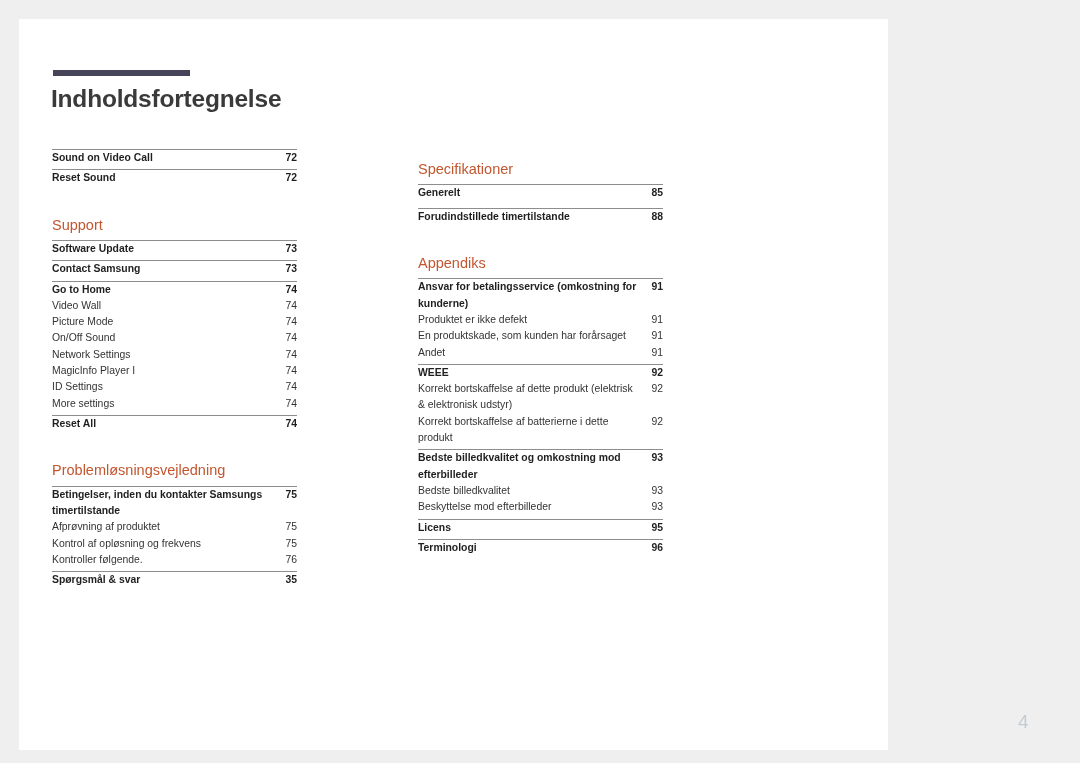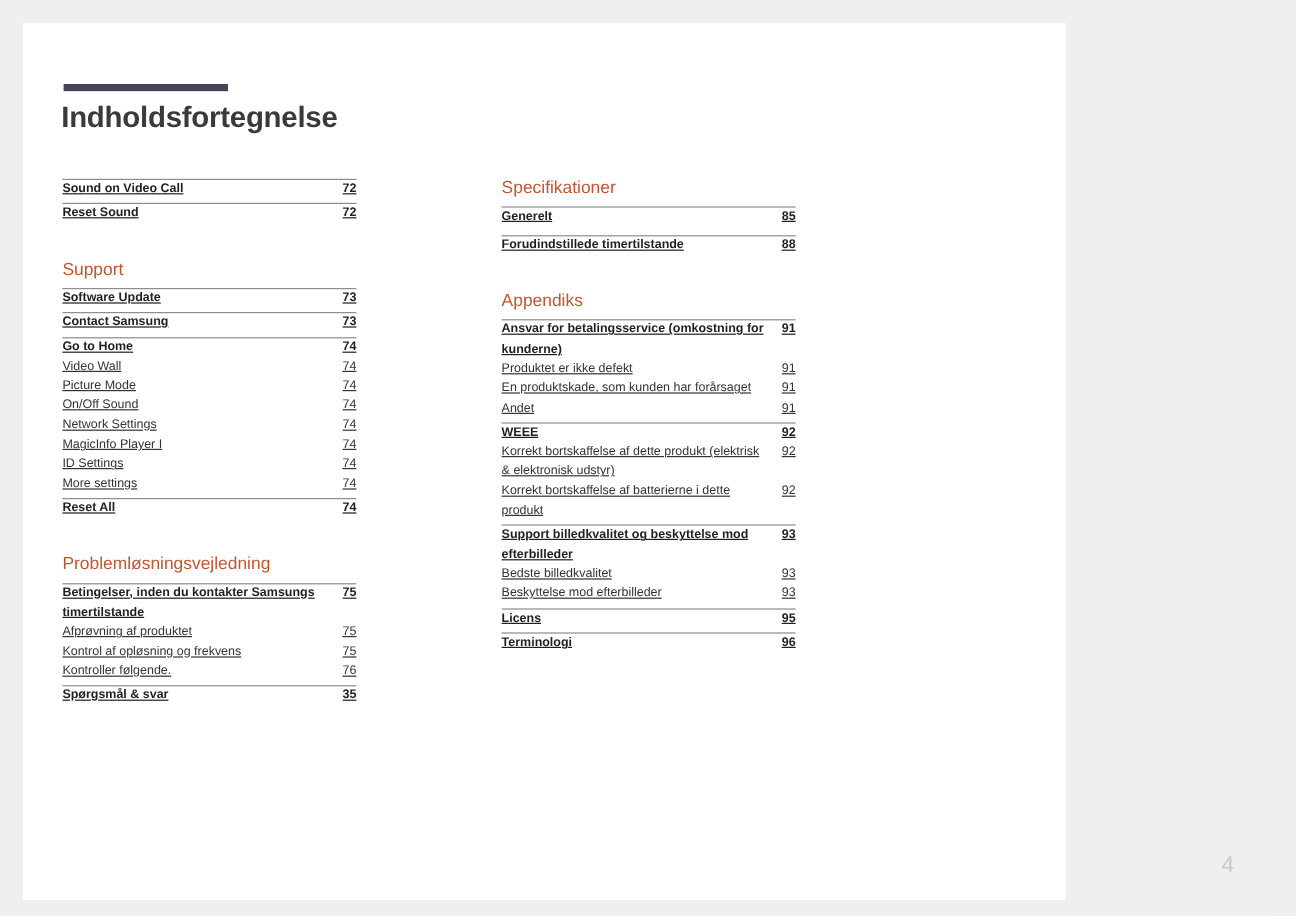--- a/index.html
+++ b/index.html
@@ -67,21 +67,20 @@
   .entry-group {
     border-top: 1px solid #8d8d8d;
   }
   .row {
     display: flex;
     align-items: flex-start;
     justify-content: space-between;
     font-size: 10.4px;
     line-height: 16.3px;
     color: #2b2b2b;
-    text-decoration: underline;
   }
   .row .label {
     flex: 1 1 auto;
     padding-right: 8px;
   }
   .row .pageno {
     flex: 0 0 auto;
     text-align: right;
     min-width: 16px;
   }
@@ -217,21 +216,21 @@
           </div>
           <div class="gap-group"></div>
           <div class="entry-group">
             <div class="row bold">
               <span class="label">Spørgsmål &amp; svar</span>
               <span class="pageno">35</span>
             </div>
           </div>
         </div>
       </div>
-    <div class="col col-right" id="col-right" style="top: 130px;">
+    <div class="col col-right" id="col-right" style="top: 142px;">
         <div class="section">
           <div class="section-title">Specifikationer</div>
           <div class="entry-group">
             <div class="row bold">
               <span class="label">Generelt</span>
               <span class="pageno">85</span>
             </div>
           </div>
           <div class="gap-group"></div>
           <div class="gap-group"></div>
@@ -274,21 +273,21 @@
               <span class="pageno">92</span>
             </div>
             <div class="row sub multiline">
               <span class="label">Korrekt bortskaffelse af batterierne i dette produkt</span>
               <span class="pageno">92</span>
             </div>
           </div>
           <div class="gap-group"></div>
           <div class="entry-group">
             <div class="row bold multiline">
-              <span class="label">Support billedkvalitet og beskyttelse mod efterbilleder</span>
+              <span class="label">Bedste billedkvalitet og omkostning mod efterbilleder</span>
               <span class="pageno">93</span>
             </div>
             <div class="row sub">
               <span class="label">Bedste billedkvalitet</span>
               <span class="pageno">93</span>
             </div>
             <div class="row sub">
               <span class="label">Beskyttelse mod efterbilleder</span>
               <span class="pageno">93</span>
             </div>

